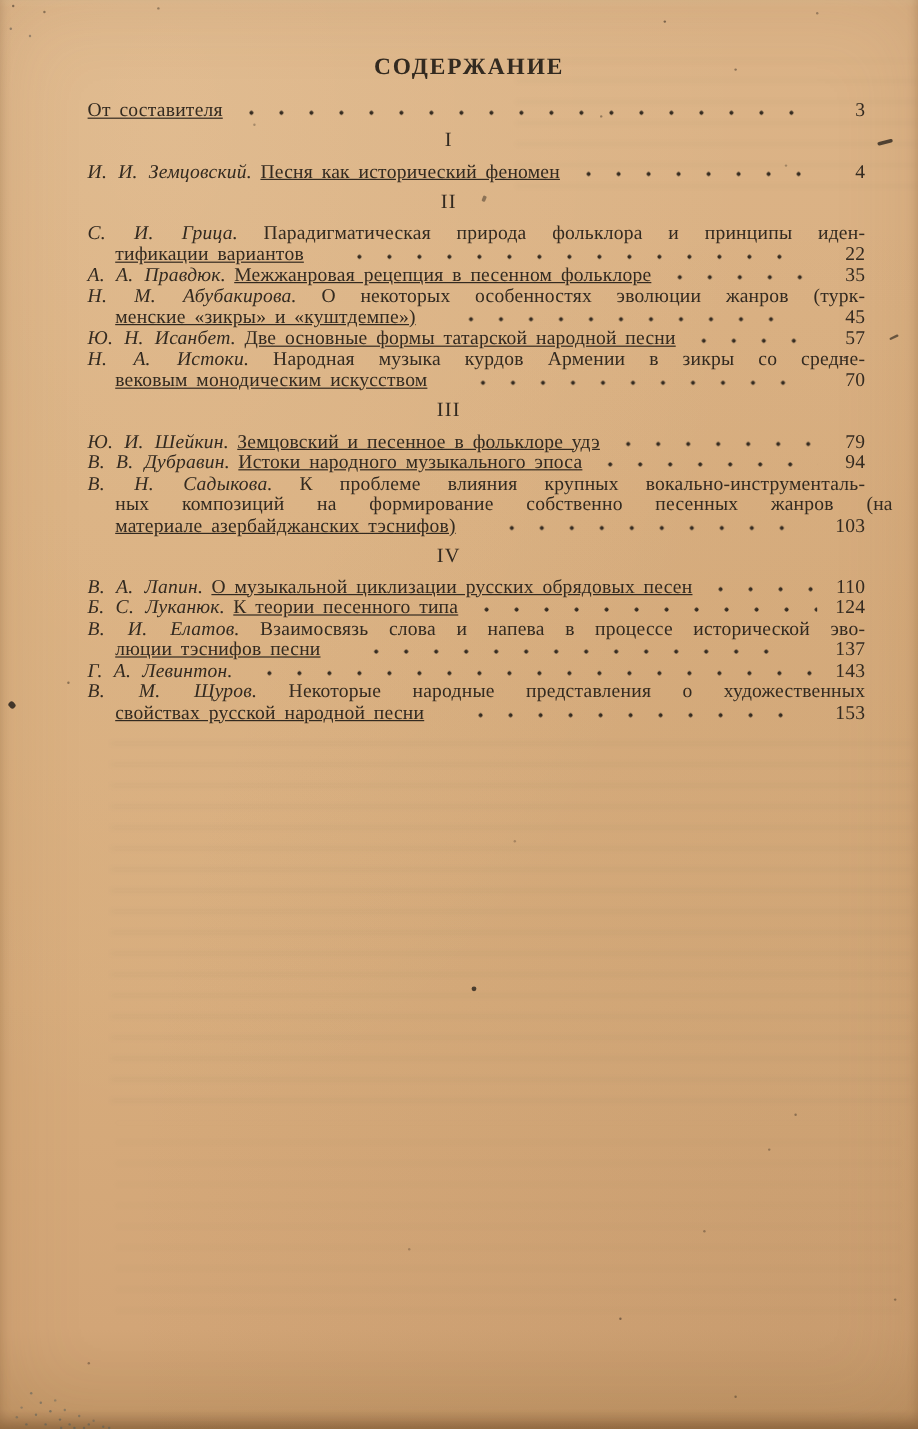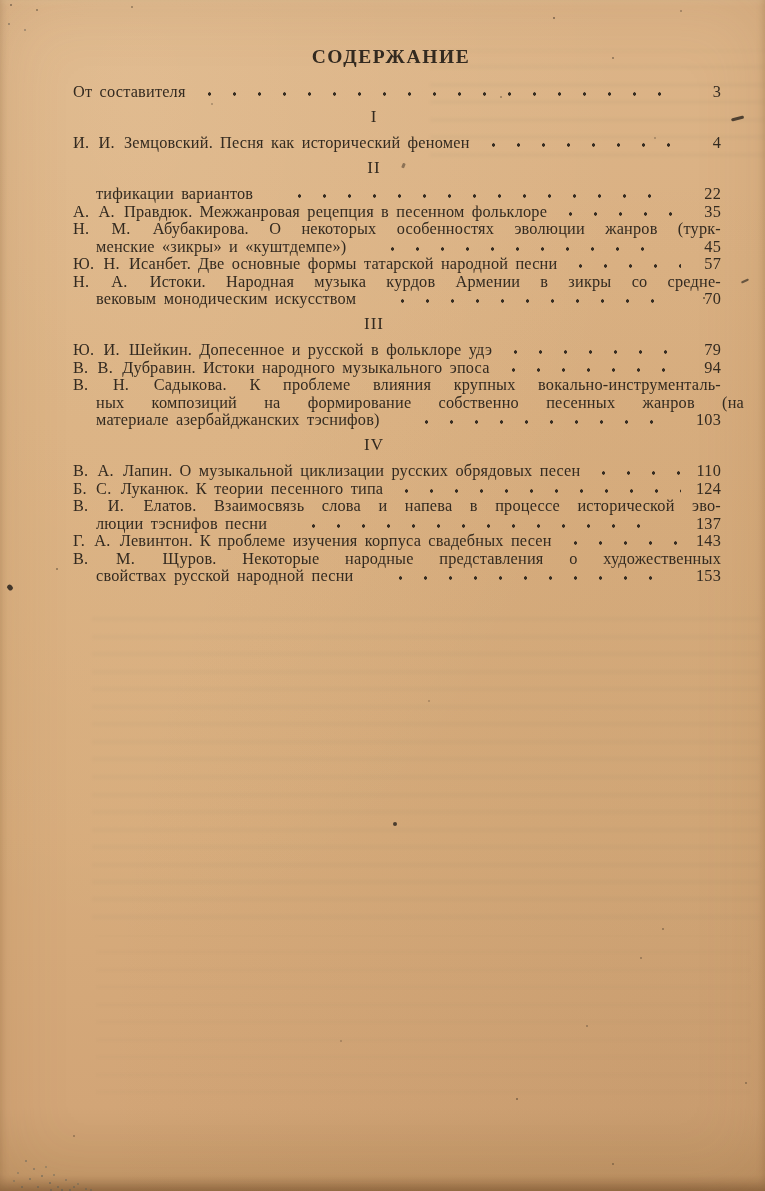--- a/index.html
+++ b/index.html
@@ -35,23 +35,23 @@
     font-size: 17px; font-weight: normal;
     letter-spacing: 1px;
     text-align: center;
     transform: translateX(-23px);
     line-height: 18px;
   }
   .r { line-height: 17.5px; word-spacing: 3px; }
   .flexr { display: flex; align-items: baseline; }
   .fill { display: block; width: 100%; text-align: justify; text-align-last: justify; }
   .ind { padding-left: 23px; gap: 23px; }
-  .author { word-spacing: 5px; }
+  .author { font-style: italic; word-spacing: 5px; }
   .flexr .author { margin-right: 7px; white-space: nowrap; }
-  .flexr .txt { white-space: nowrap; }
+  .flexr .txt { white-space: nowrap; text-decoration: underline; }
   .leader {
     flex: 1 1 auto; min-width: 16px; align-self: stretch;
     margin: 0 10px 0 9px;
     background-image: radial-gradient(circle, #372d22 1.45px, rgba(0,0,0,0) 1.9px);
     background-size: 25px 4px;
     background-repeat: repeat-x;
     background-position: left 2px bottom 4.5px;
   }
   .pg { min-width: 30px; text-align: right; white-space: nowrap; }
 
@@ -129,20 +129,24 @@
 
   <div class="r flexr">
     <span class="author">И. И. Земцовский.</span>
     <span class="txt">Песня как исторический феномен</span>
     <span class="leader"></span>
     <span class="pg">4</span>
   </div>
 
   <h2 class="sec">II</h2>
 
+  <div class="r fill">
+    <span class="author">С. И. Грица.</span>
+    <span class="txt">Парадигматическая природа фольклора и принципы иден-</span>
+  </div>
   <div class="r flexr ind">
     <span class="txt">тификации вариантов</span>
     <span class="leader"></span>
     <span class="pg">22</span>
   </div>
 
   <div class="r flexr">
     <span class="author">А. А. Правдюк.</span>
     <span class="txt">Межжанровая рецепция в песенном фольклоре</span>
     <span class="leader"></span>
@@ -173,21 +177,21 @@
   <div class="r flexr ind">
     <span class="txt">вековым монодическим искусством</span>
     <span class="leader"></span>
     <span class="pg">70</span>
   </div>
 
   <h2 class="sec">III</h2>
 
   <div class="r flexr">
     <span class="author">Ю. И. Шейкин.</span>
-    <span class="txt">Допесенное и русской в фольклоре удэ</span>
+    <span class="txt">Земцовский и песенное в фольклоре удэ</span>
     <span class="leader"></span>
     <span class="pg">79</span>
   </div>
 
   <div class="r flexr">
     <span class="author">В. В. Дубравин.</span>
     <span class="txt">Истоки народного музыкального эпоса</span>
     <span class="leader"></span>
     <span class="pg">94</span>
   </div>
@@ -226,21 +230,20 @@
     <span class="txt">Взаимосвязь слова и напева в процессе исторической эво-</span>
   </div>
   <div class="r flexr ind">
     <span class="txt">люции тэснифов песни</span>
     <span class="leader"></span>
     <span class="pg">137</span>
   </div>
 
   <div class="r flexr">
     <span class="author">Г. А. Левинтон.</span>
-    <span class="txt">К проблеме изучения корпуса свадебных песен</span>
     <span class="leader"></span>
     <span class="pg">143</span>
   </div>
 
   <div class="r fill">
     <span class="author">В. М. Щуров.</span>
     <span class="txt">Некоторые народные представления о художественных</span>
   </div>
   <div class="r flexr ind">
     <span class="txt">свойствах русской народной песни</span>

